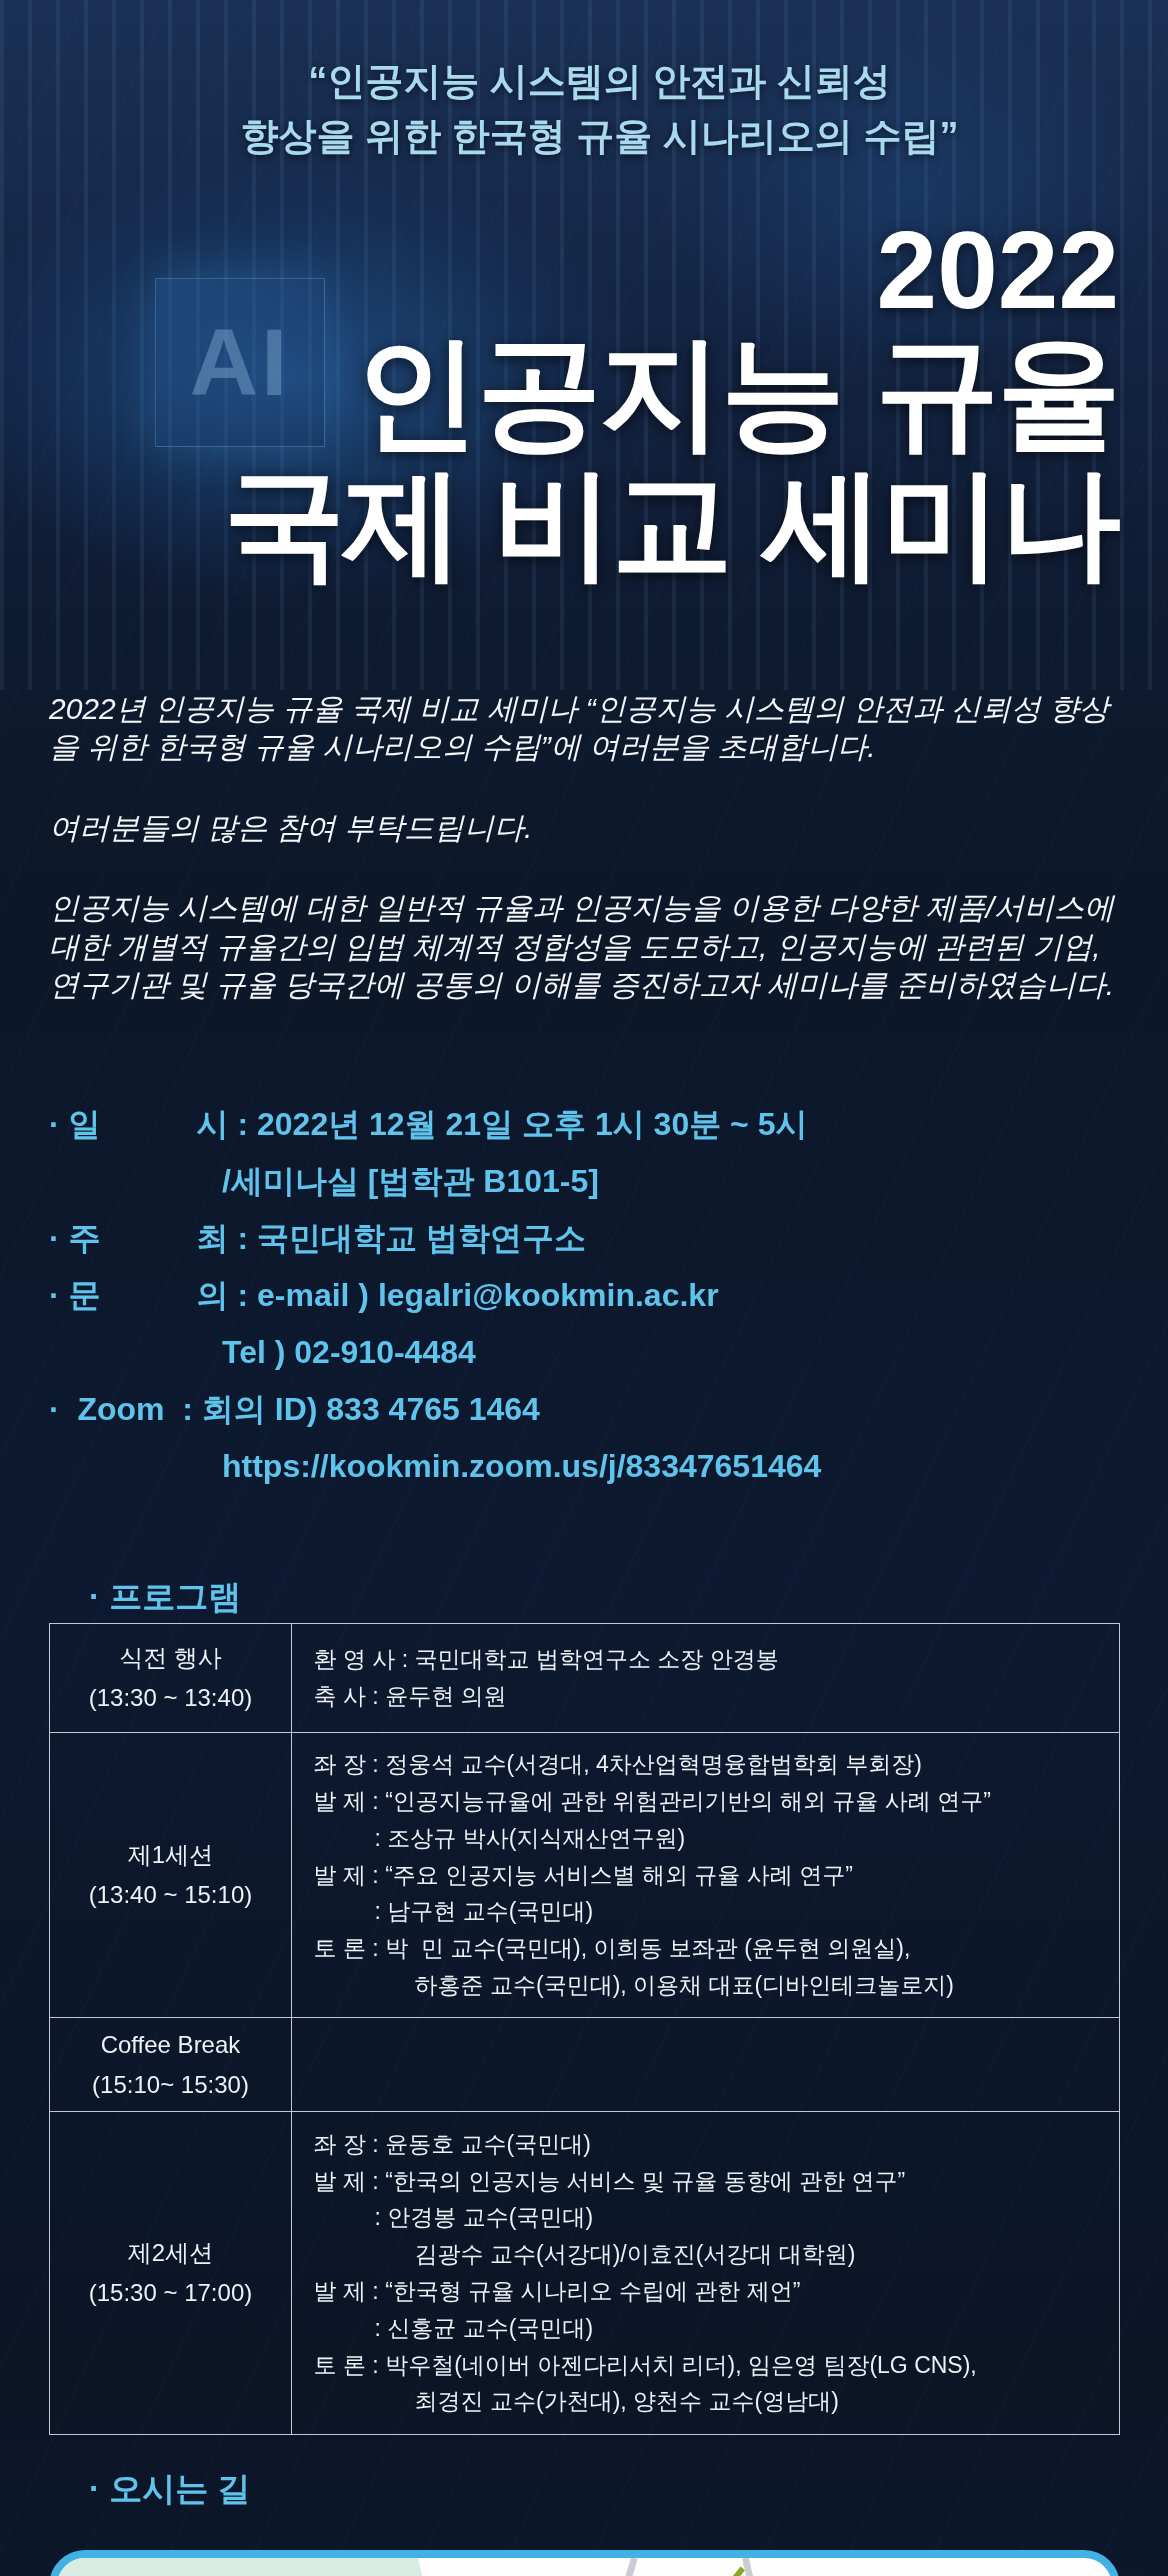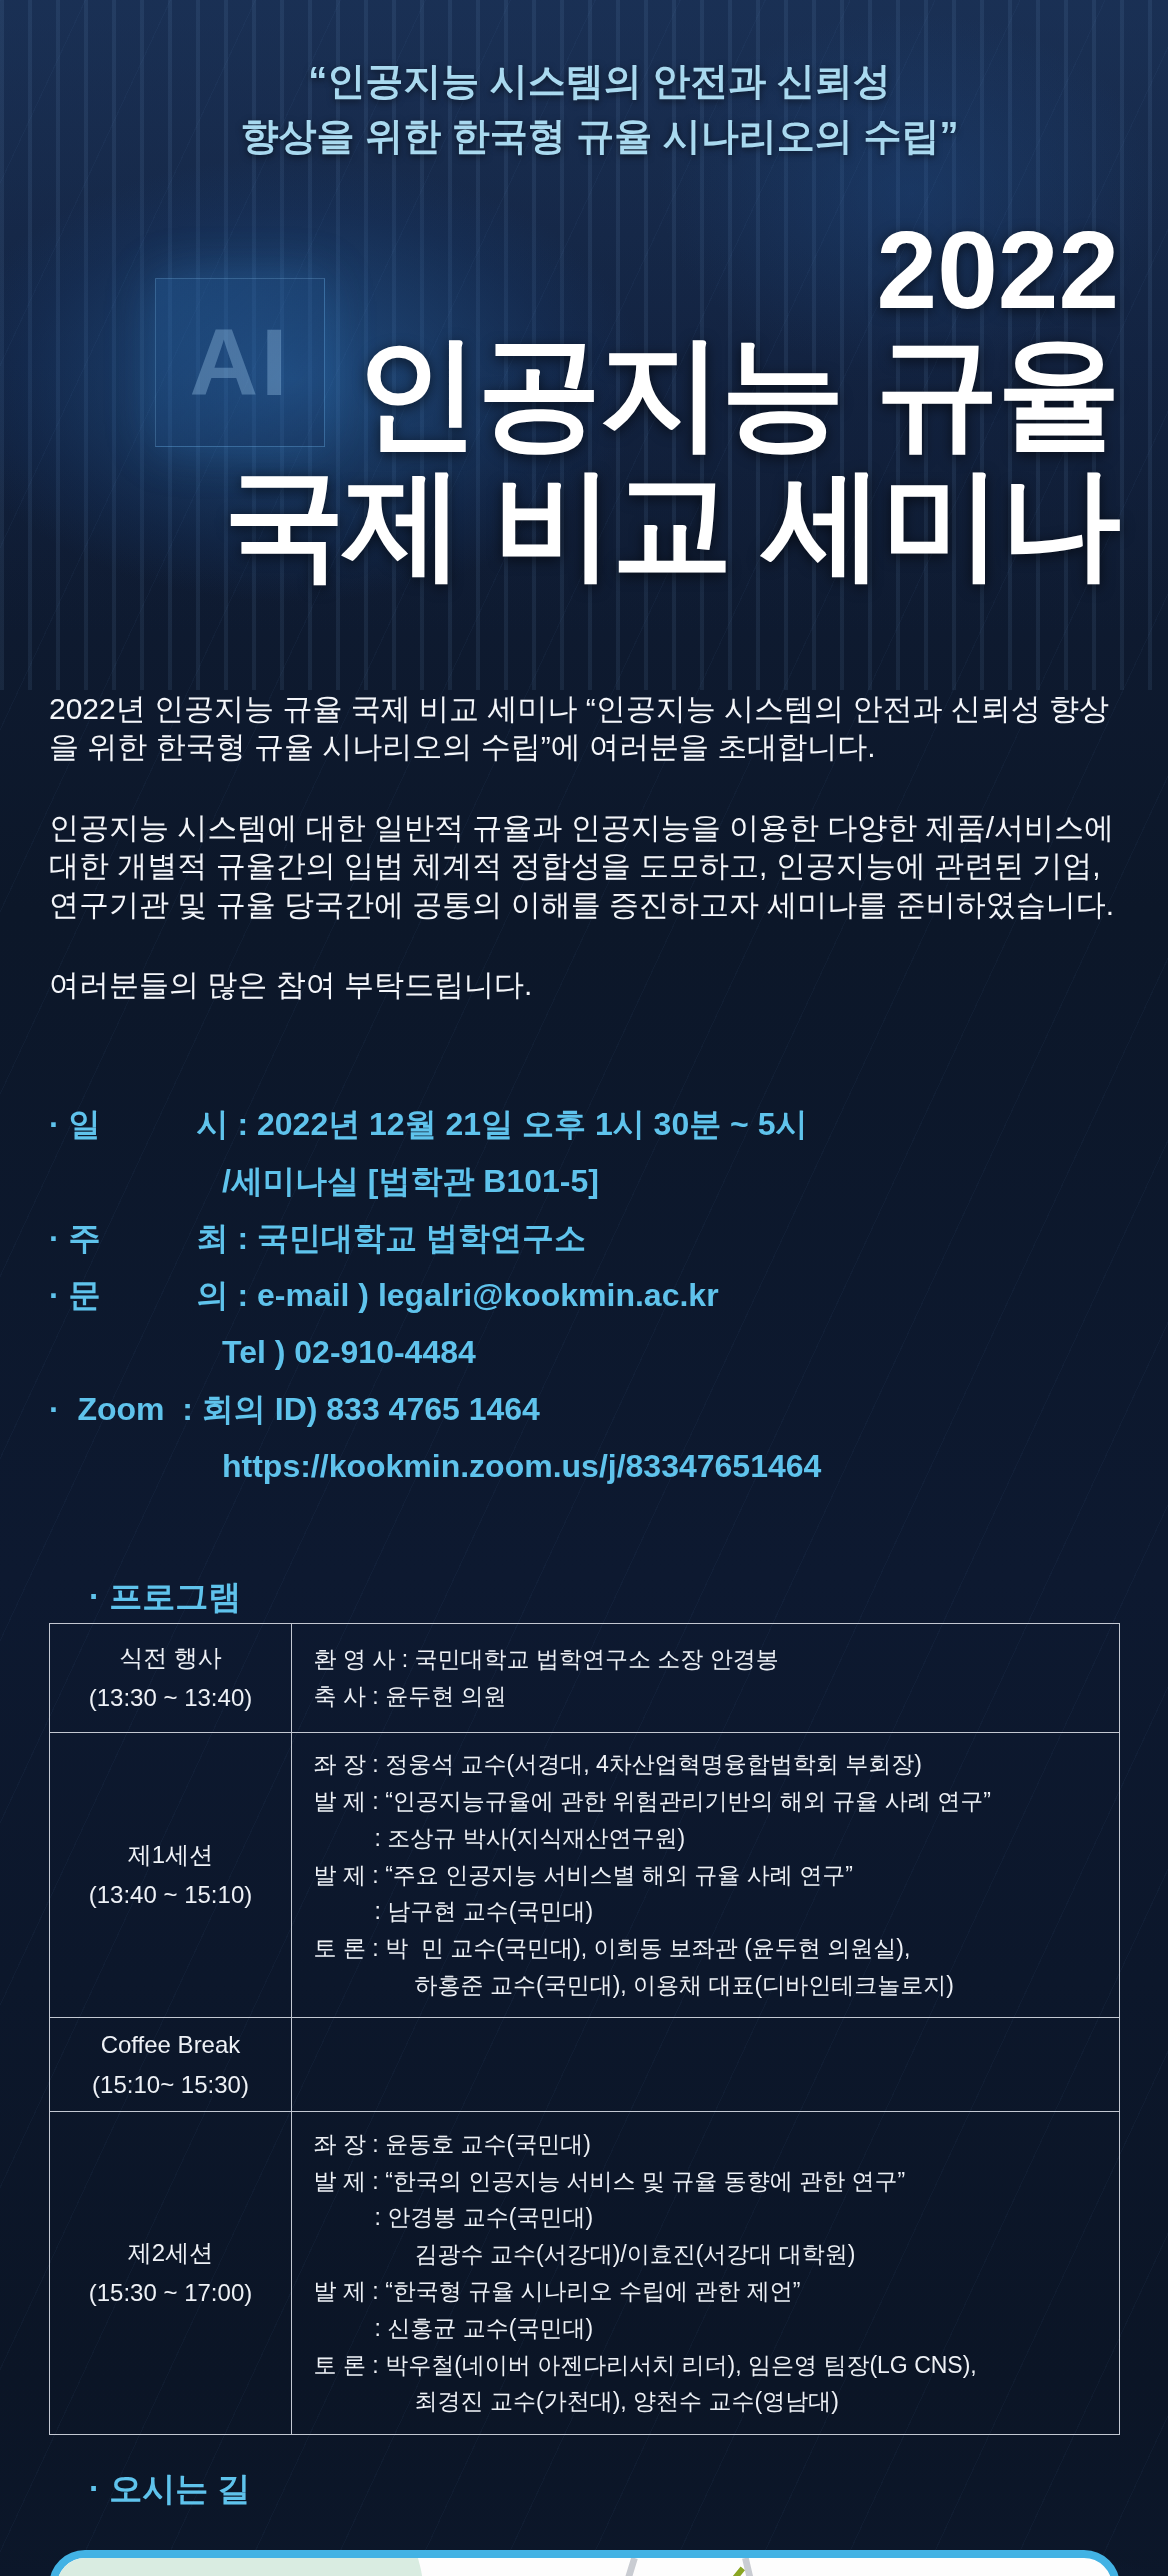--- a/index.html
+++ b/index.html
@@ -30,21 +30,21 @@
   .quote{position:absolute;top:54px;left:77px;right:46px;text-align:center;
     color:#a9d9ef;font-weight:bold;font-size:38px;line-height:1.45;
     text-shadow:0 1.5px 7.2px rgba(0,0,0,.55);}
   .title{position:absolute;top:214px;right:49px;text-align:right;color:#ffffff;font-weight:800;
     text-shadow:0 3.1px 13.4px rgba(0,0,0,.6);}
   .title .year{font-size:109px;line-height:1.04;}
   .title .t2{font-size:124px;line-height:1.06;letter-spacing:-2.1px;}
   .title .t3{font-size:121px;line-height:1.06;letter-spacing:-2.1px;}
 
   .intro{position:absolute;top:690px;left:49px;right:46px;color:#f4f6fa;font-size:30px;line-height:1.28;}
-  .intro p{margin:0 0 42px 0;white-space:pre-wrap;}
+  .intro p{margin:0 0 42px 0;white-space:pre-wrap;font-style:italic;}
 
   .info{position:absolute;top:1108px;left:49px;right:28px;color:#5fc3ec;font-weight:bold;font-size:32px;line-height:1.0;}
   .info-line{margin-bottom:25px;white-space:pre-wrap;}
   .info-cont{margin-left:173px;margin-bottom:25px;white-space:pre-wrap;}
 
   .sec-heading{position:absolute;left:49px;color:#5fc3ec;font-weight:bold;font-size:33px;margin-left:40px;}
   .h-program{top:1575px;}
   .h-directions{top:2467px;}
 
   table.program{position:absolute;top:1623px;left:49px;width:1071px;border-collapse:collapse;
@@ -86,22 +86,22 @@
   </div>
 
   <div class="title">
     <div class="year">2022</div>
     <div class="t2">인공지능 규율</div>
     <div class="t3">국제 비교 세미나</div>
   </div>
 
   <div class="intro">
     <p>2022년 인공지능 규율 국제 비교 세미나 “인공지능 시스템의 안전과 신뢰성 향상을 위한 한국형 규율 시나리오의 수립”에 여러분을 초대합니다.</p>
+    <p>여러분들의 많은 참여 부탁드립니다.</p>
     <p>인공지능 시스템에 대한 일반적 규율과 인공지능을 이용한 다양한 제품/서비스에 대한 개별적 규율간의 입법 체계적 정합성을 도모하고, 인공지능에 관련된 기업, 연구기관 및 규율 당국간에 공통의 이해를 증진하고자 세미나를 준비하였습니다.</p>
-    <p>여러분들의 많은 참여 부탁드립니다.</p>
   </div>
 
   <div class="info">
     <div class="info-line"><span>· 일　　　시 : </span><span>2022년 12월 21일 오후 1시 30분 ~ 5시</span></div>
     <div class="info-cont">/세미나실 [법학관 B101-5]</div>
     <div class="info-line"><span>· 주　　　최 : </span><span>국민대학교 법학연구소</span></div>
     <div class="info-line"><span>· 문　　　의 : </span><span>e-mail ) legalri@kookmin.ac.kr</span></div>
     <div class="info-cont">Tel ) 02-910-4484</div>
     <div class="info-line"><span>·  Zoom  : </span><span>회의 ID) 833 4765 1464</span></div>
     <div class="info-cont">https://kookmin.zoom.us/j/83347651464</div>

